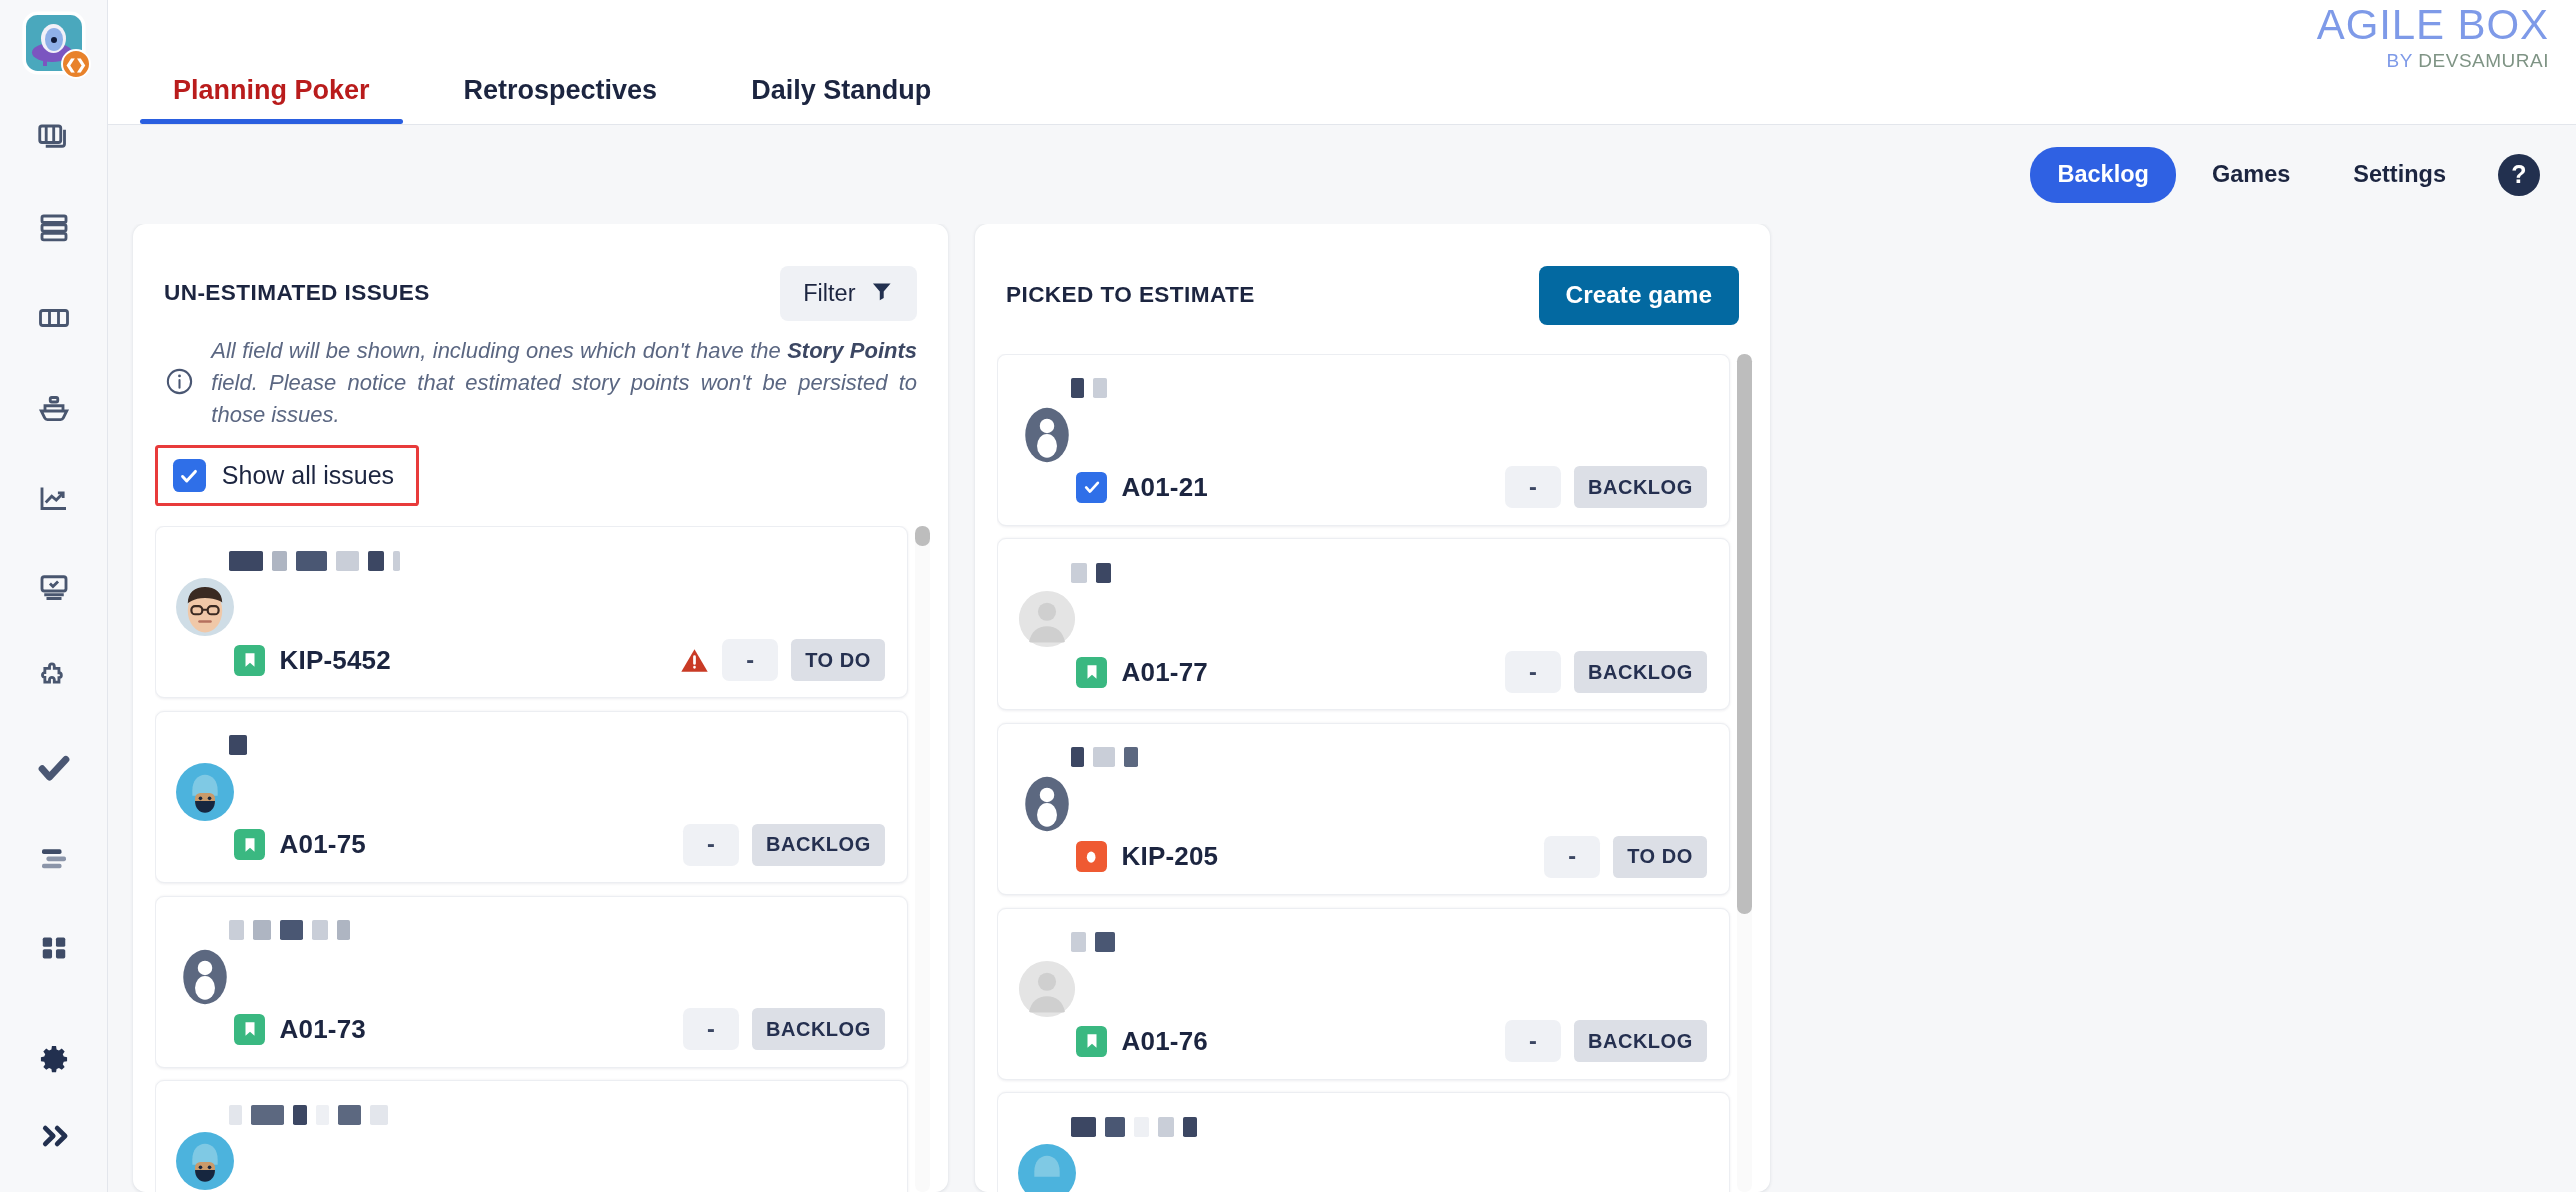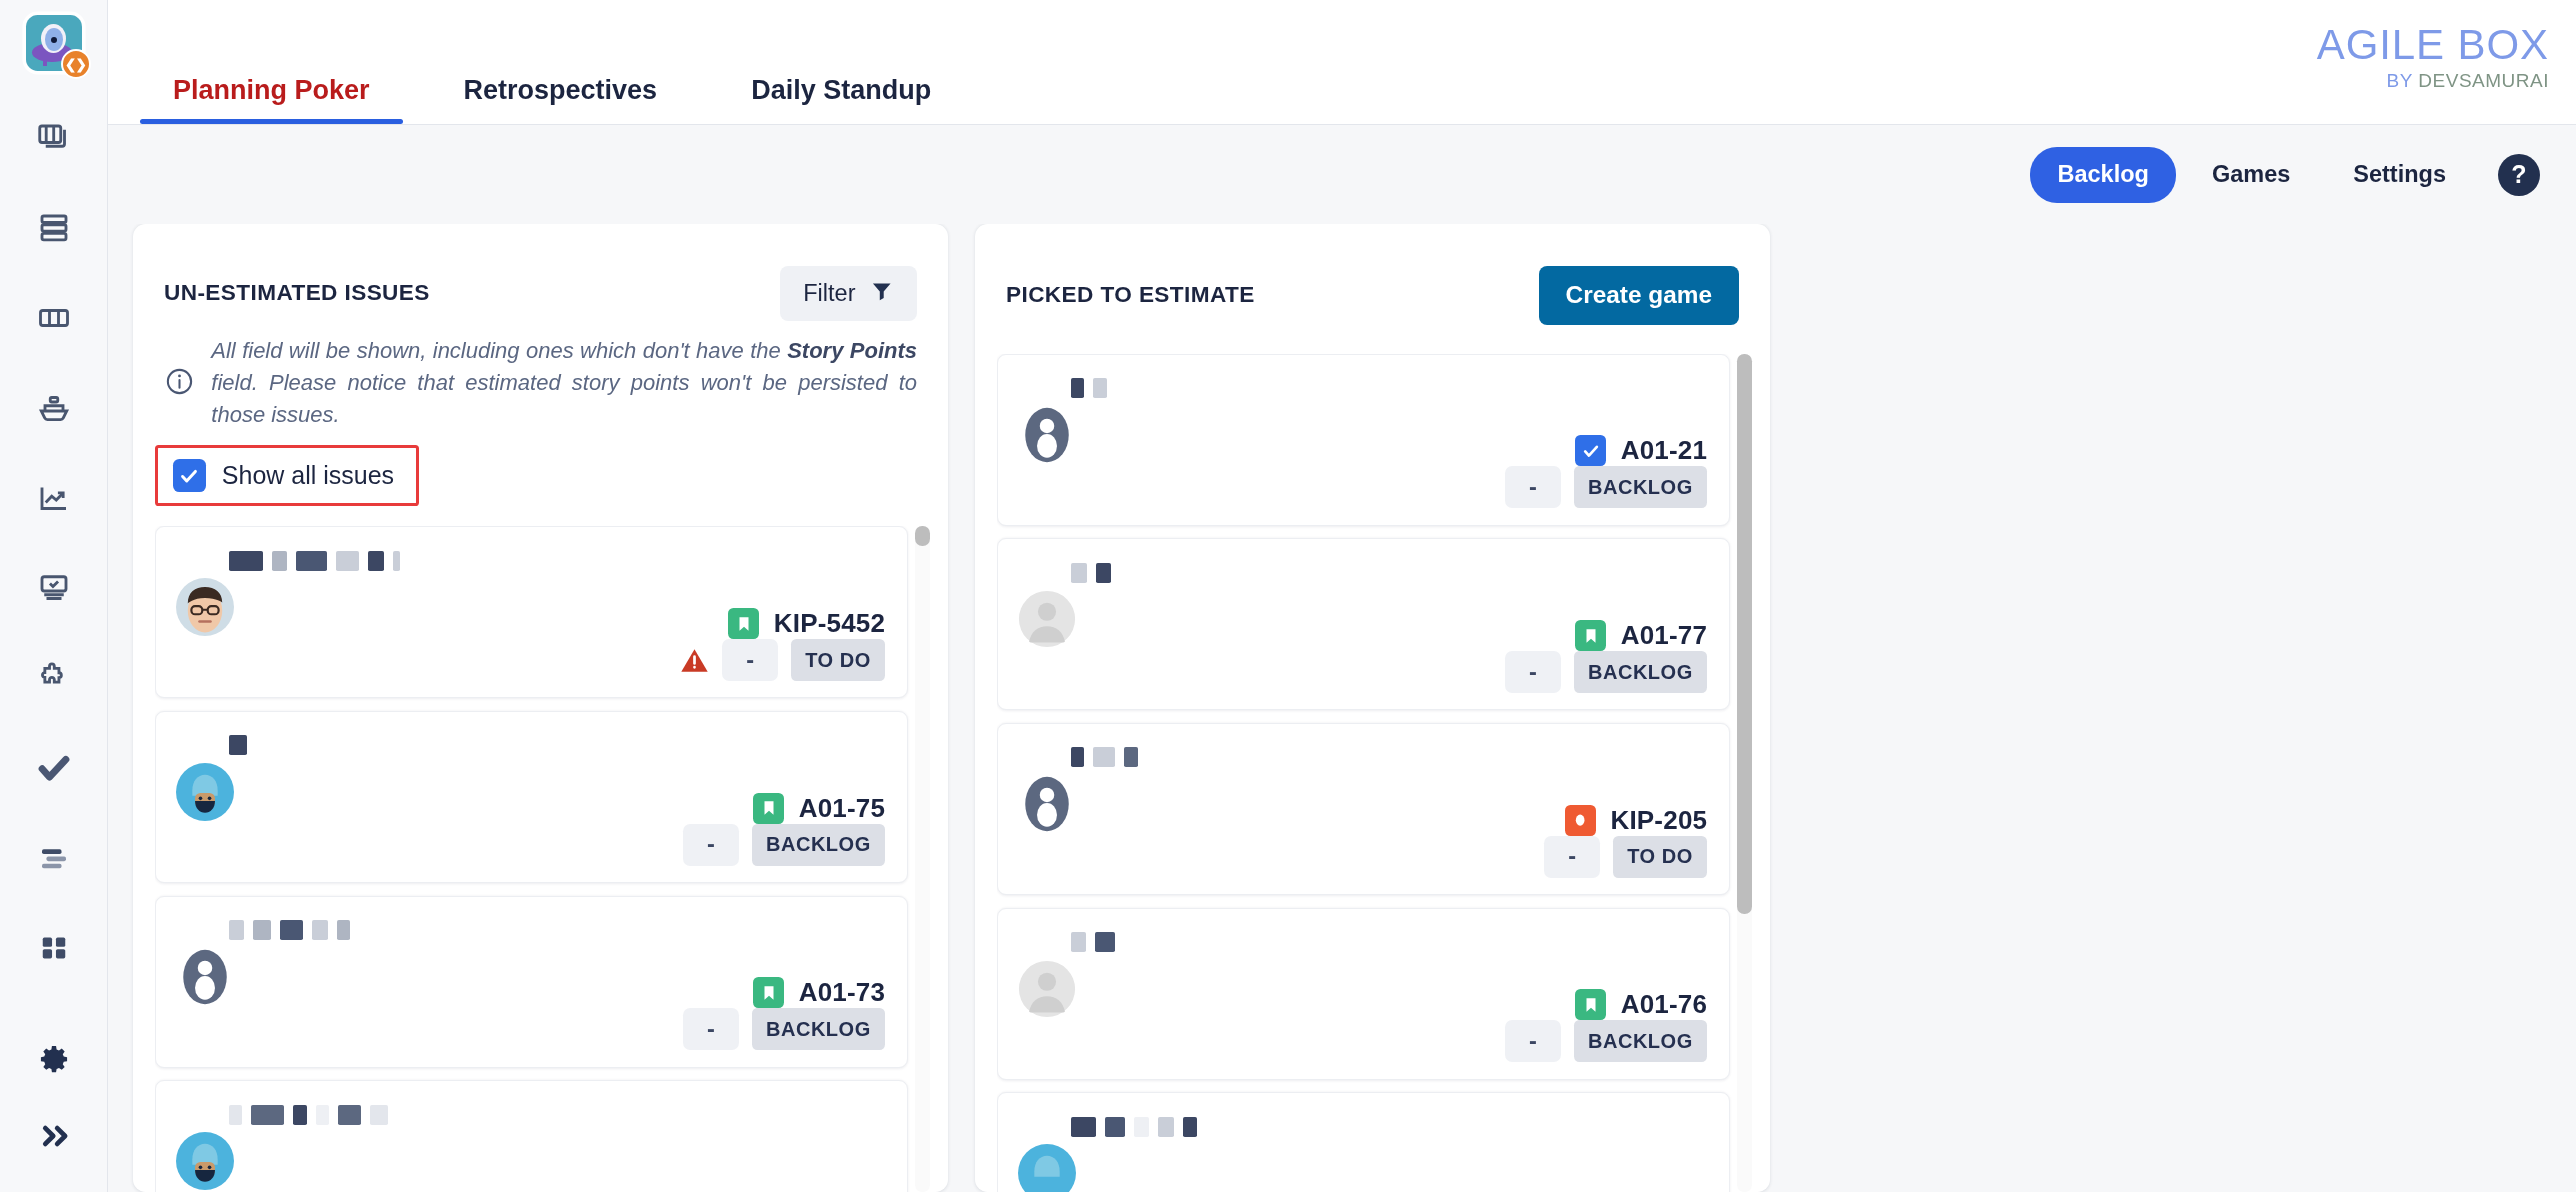--- a/index.html
+++ b/index.html
@@ -77,21 +77,21 @@
     position: relative; padding: 0 0 20px 0; margin-right: 94px;
     font-size: 27px; font-weight: 700; color: #1c2540; cursor: pointer;
     line-height: 1;
   }
   .tab.active { color: #b91c1c; }
   .tab.active::after {
     content: ""; position: absolute; left: -33px; right: -33px; bottom: 0;
     height: 5.4px; background: #2a5fe0; border-radius: 2.7px;
   }
   .brand {
-    position: absolute; right: 27px; top: 24px; text-align: right; line-height: 1;
+    position: absolute; right: 27px; top: 4px; text-align: right; line-height: 1;
   }
   .brand-top { font-size: 42px; color: #7e9ae8; letter-spacing: 0.9px; font-weight: 400; }
   .brand-sub { font-size: 19px; margin-top: 5.4px; letter-spacing: 0.5px; }
   .brand-sub .by { color: #7e9ae8; margin-top: 36px; }
   .brand-sub .ds { color: #7f9485; }
 
   .subbar {
     height: 99px; display: flex; align-items: center; justify-content: flex-end;
     padding-right: 36px; background: #f6f7f9;
   }
@@ -187,22 +187,22 @@
   }
   .card-top { display: flex; align-items: flex-start; gap: 11px; min-height: 58px; }
   .redact { display: flex; gap: 9px; margin-left: 51px; margin-top: 5.4px; }
   .blk { height: 20px; border-radius: 1.8px; }
   .avatar {
     position: absolute; left: 20px; top: 51px;
     width: 58px; height: 58px; border-radius: 50%; overflow: hidden;
     display: flex; align-items: center; justify-content: center;
   }
   .card-bot {
-    display: flex; align-items: flex-end; justify-content: space-between;
-    margin-top: auto; padding-left: 56px; flex-direction: column;
+    display: flex; align-items: center; justify-content: space-between;
+    margin-top: auto; padding-left: 56px;
   }
   .key-wrap { display: flex; align-items: center; gap: 14.5px; }
   .type-ico {
     width: 31px; height: 31px; border-radius: 5.4px;
     display: flex; align-items: center; justify-content: center; flex: 0 0 31px;
   }
   .type-story { background: #3ab881; }
   .type-bug   { background: #ef5a32; }
   .type-check { background: #2f6fe8; }
   .issue-key { font-size: 26px; font-weight: 700; color: #1c2540; letter-spacing: 0.2px; }

